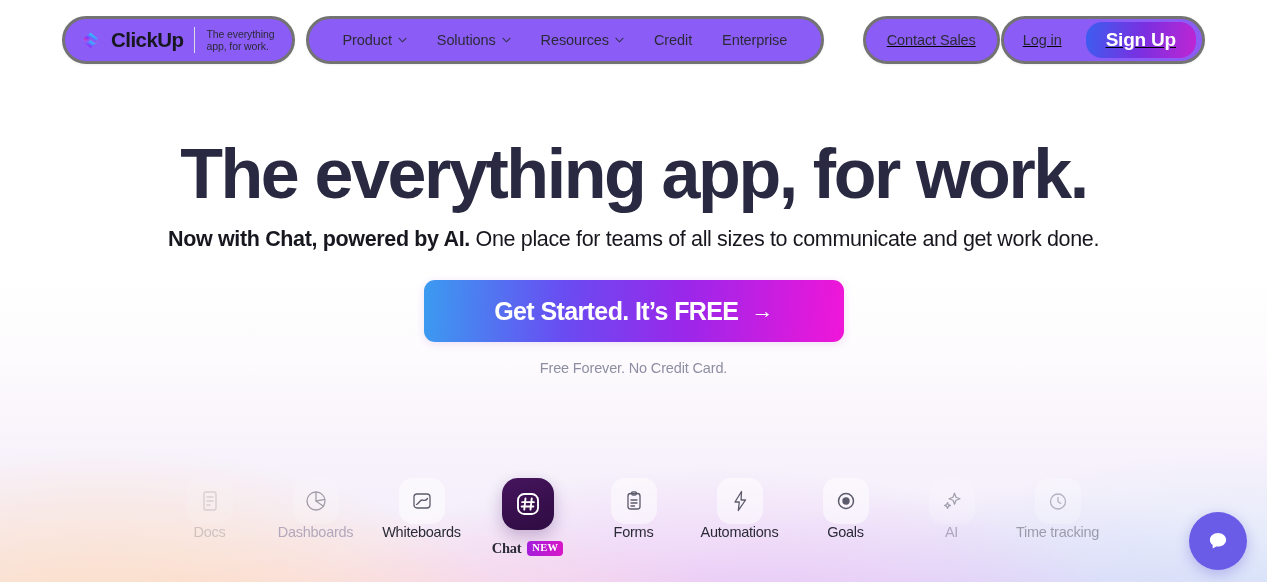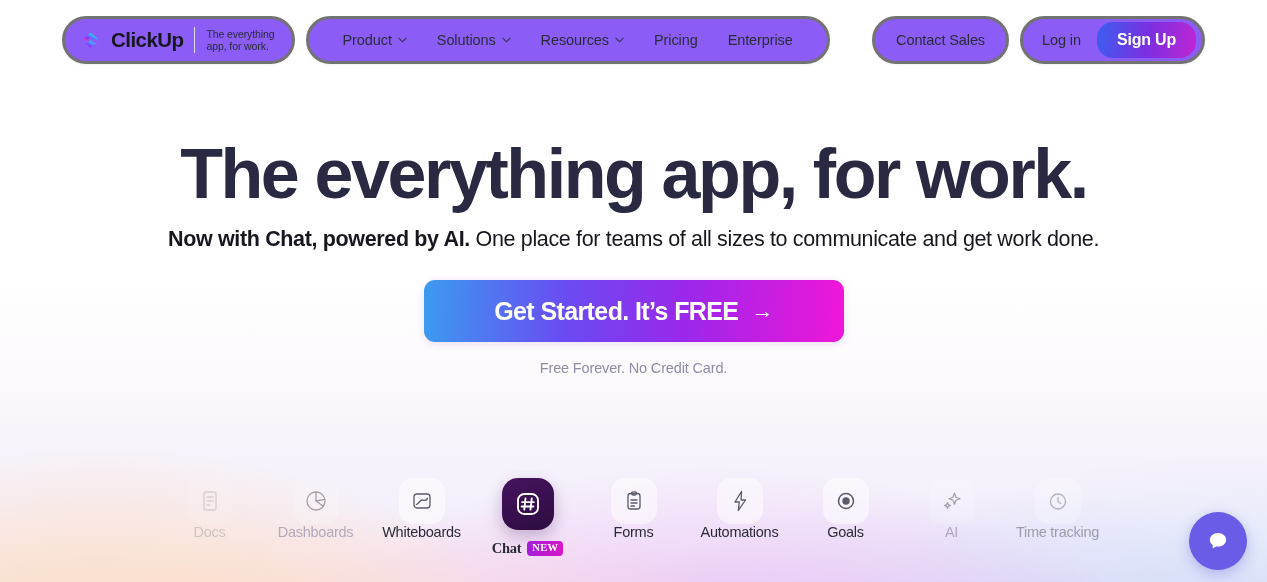--- a/index.html
+++ b/index.html
@@ -56,31 +56,31 @@
   #nav-pill { margin-left: 11px; padding: 0 19px; gap: 0; }
   .nav-item {
     display: flex; align-items: center; gap: 6px;
     font-size: 14.5px; color: #2b2b38; font-weight: 400;
     padding: 0 15px; height: 100%; cursor: pointer;
     letter-spacing: -0.1px; white-space: nowrap;
   }
   .chev { width: 9px; height: 6px; display: block; opacity: .85; }
 
   
-  #right-cluster { margin-left: auto; display: flex; align-items: center; gap: 11px; }
+  #right-cluster { margin-left: auto; display: flex; align-items: center; gap: 1px; text-decoration: underline; }
   #contact-pill { padding: 0 21px; }
   #contact-label { font-size: 14.5px; color: #2b2b38; letter-spacing: -0.1px; white-space: nowrap; }
   #auth-pill { padding: 0 0 0 19px; overflow: hidden; }
-  #login-label { font-size: 14.5px; color: #2b2b38; letter-spacing: -0.1px; padding-right: 16px; white-space: nowrap; cursor: pointer; }
+  #login-label { font-size: 14.5px; color: #2b2b38; letter-spacing: -0.1px; padding-right: 24px; white-space: nowrap; cursor: pointer; }
   #signup-btn {
     height: 36px; margin-right: 6px;
     display: flex; align-items: center; padding: 0 20px;
     border-radius: 16px; border: none; cursor: pointer;
     background: linear-gradient(100deg, #3b5ef0 0%, #7b2fe0 52%, #c026d3 100%);
-    color: #fff; font-size: 16px; font-weight: 700; letter-spacing: -0.2px;
+    color: #fff; font-size: 19px; font-weight: 700; letter-spacing: -0.2px;
     font-family: "Liberation Sans", sans-serif;
     white-space: nowrap;
   }
 
   
   #hero {
     position: absolute; top: 0; left: 0; right: 0;
     z-index: 10; text-align: center;
     padding-top: 132px;
   }
@@ -201,21 +201,21 @@
           <path d="M1 1l4 4 4-4" fill="none" stroke="#2b2b38" stroke-width="1.2" stroke-linecap="round" stroke-linejoin="round"></path>
         </svg>
     </div>
     <div class="nav-item">
       <span>Resources</span>
       <svg class="chev" viewBox="0 0 10 6">
           <path d="M1 1l4 4 4-4" fill="none" stroke="#2b2b38" stroke-width="1.2" stroke-linecap="round" stroke-linejoin="round"></path>
         </svg>
     </div>
     <div class="nav-item">
-      <span>Pricing</span>
+      <span>Credit</span>
     </div>
     <div class="nav-item">
       <span>Enterprise</span>
     </div>
   </nav>
 
   <div id="right-cluster">
     <div class="pill" id="contact-pill">
       <span id="contact-label">Contact Sales</span>
     </div>

